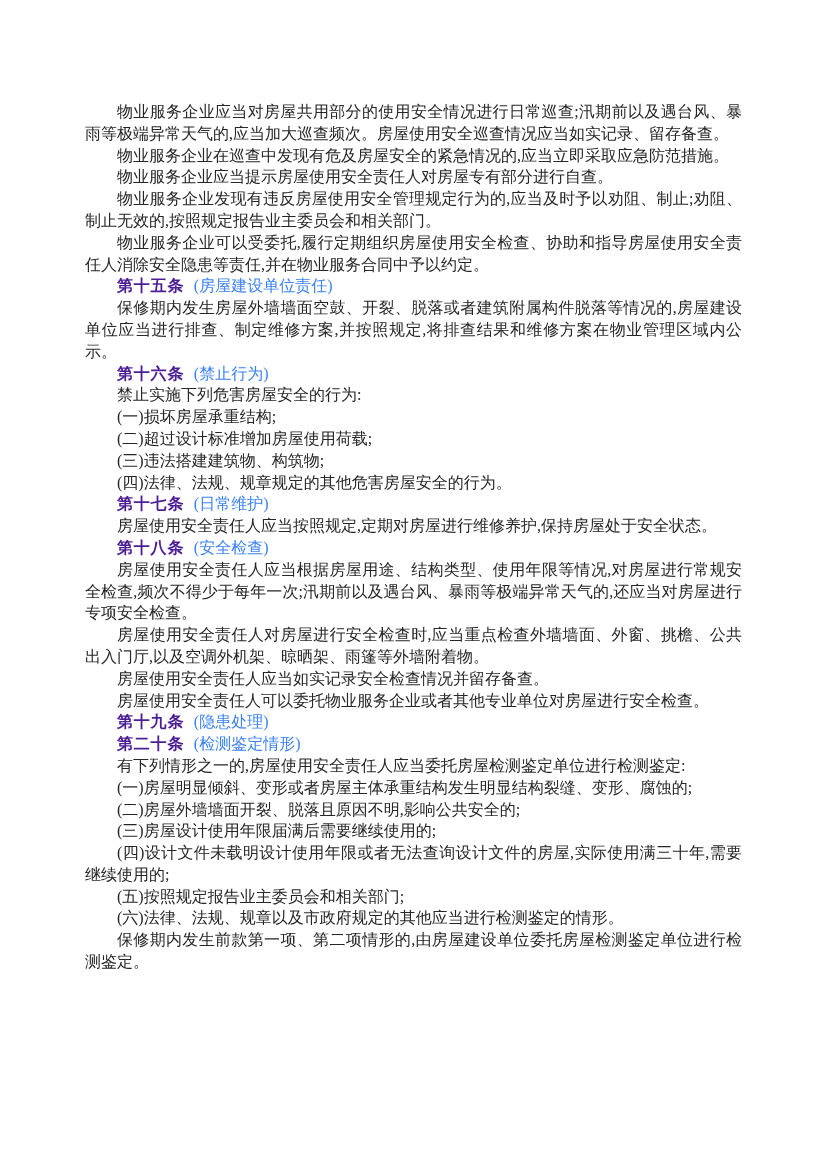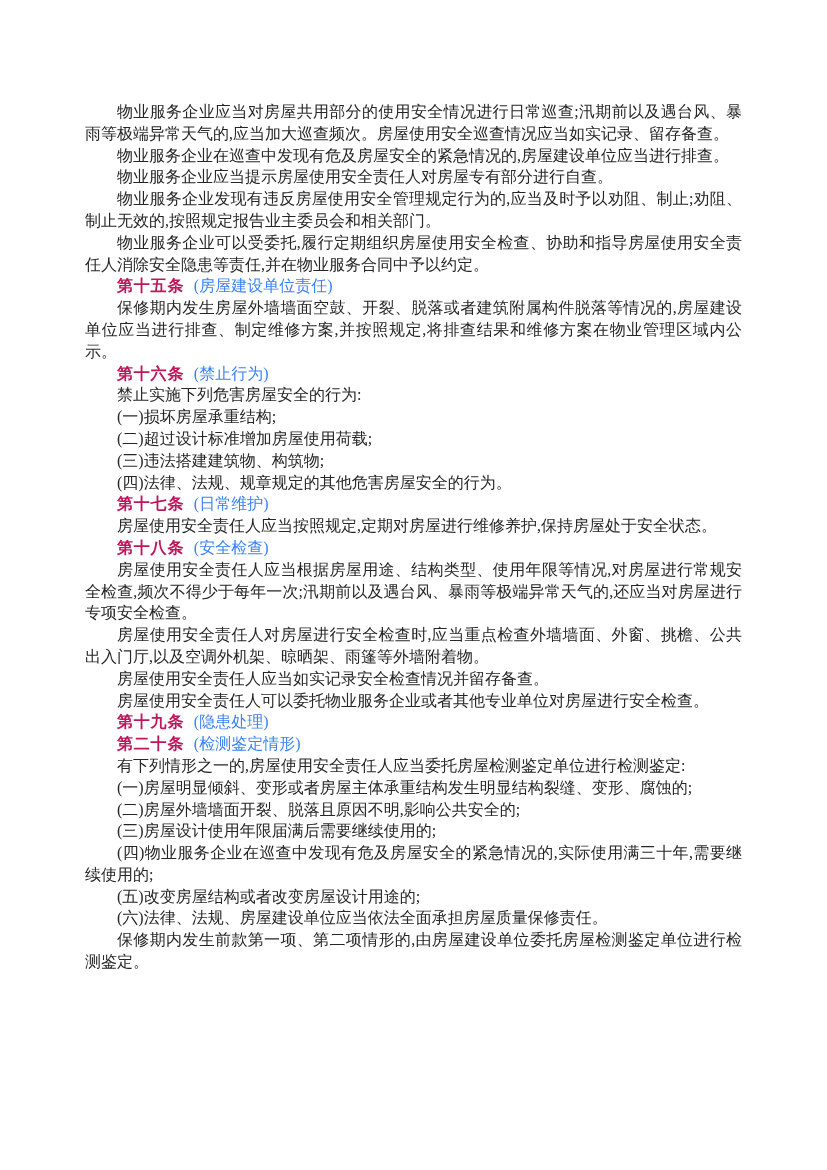--- a/index.html
+++ b/index.html
@@ -22,21 +22,21 @@
     text-align: justify;
     text-justify: inter-ideograph;
   }
   .content p {
     margin: 0;
     padding: 0;
     text-indent: 2em;
   }
   .content p.heading .art-num {
     font-weight: bold;
-    color: #be185d;
+    color: #4c1d95;
     margin-right: 0.6em;
     letter-spacing: 0.05em;
   }
   .content p.heading .art-title {
     color: #3b82f6;
   }
   .footer {
     position: absolute;
     left: 0;
     right: 0;
@@ -57,21 +57,21 @@
     letter-spacing: 0.15em;
     white-space: nowrap;
   }
 </style>
 </head>
 <body>
 
 <div class="page">
   <div class="content" id="content">
       <p class="para">物业服务企业应当对房屋共用部分的使用安全情况进行日常巡查;汛期前以及遇台风、暴雨等极端异常天气的,应当加大巡查频次。房屋使用安全巡查情况应当如实记录、留存备查。</p>
-      <p class="para">物业服务企业在巡查中发现有危及房屋安全的紧急情况的,房屋建设单位应当进行排查。</p>
+      <p class="para">物业服务企业在巡查中发现有危及房屋安全的紧急情况的,应当立即采取应急防范措施。</p>
       <p class="para">物业服务企业应当提示房屋使用安全责任人对房屋专有部分进行自查。</p>
       <p class="para">物业服务企业发现有违反房屋使用安全管理规定行为的,应当及时予以劝阻、制止;劝阻、制止无效的,按照规定报告业主委员会和相关部门。</p>
       <p class="para">物业服务企业可以受委托,履行定期组织房屋使用安全检查、协助和指导房屋使用安全责任人消除安全隐患等责任,并在物业服务合同中予以约定。</p>
       <p class="heading"><span class="art-num">第十五条</span><span class="art-title">(房屋建设单位责任)</span></p>
       <p class="para">保修期内发生房屋外墙墙面空鼓、开裂、脱落或者建筑附属构件脱落等情况的,房屋建设单位应当进行排查、制定维修方案,并按照规定,将排查结果和维修方案在物业管理区域内公示。</p>
       <p class="heading"><span class="art-num">第十六条</span><span class="art-title">(禁止行为)</span></p>
       <p class="para">禁止实施下列危害房屋安全的行为:</p>
       <p class="para">(一)损坏房屋承重结构;</p>
       <p class="para">(二)超过设计标准增加房屋使用荷载;</p>
       <p class="para">(三)违法搭建建筑物、构筑物;</p>
@@ -82,22 +82,22 @@
       <p class="para">房屋使用安全责任人应当根据房屋用途、结构类型、使用年限等情况,对房屋进行常规安全检查,频次不得少于每年一次;汛期前以及遇台风、暴雨等极端异常天气的,还应当对房屋进行专项安全检查。</p>
       <p class="para">房屋使用安全责任人对房屋进行安全检查时,应当重点检查外墙墙面、外窗、挑檐、公共出入门厅,以及空调外机架、晾晒架、雨篷等外墙附着物。</p>
       <p class="para">房屋使用安全责任人应当如实记录安全检查情况并留存备查。</p>
       <p class="para">房屋使用安全责任人可以委托物业服务企业或者其他专业单位对房屋进行安全检查。</p>
       <p class="heading"><span class="art-num">第十九条</span><span class="art-title">(隐患处理)</span></p>
       <p class="heading"><span class="art-num">第二十条</span><span class="art-title">(检测鉴定情形)</span></p>
       <p class="para">有下列情形之一的,房屋使用安全责任人应当委托房屋检测鉴定单位进行检测鉴定:</p>
       <p class="para">(一)房屋明显倾斜、变形或者房屋主体承重结构发生明显结构裂缝、变形、腐蚀的;</p>
       <p class="para">(二)房屋外墙墙面开裂、脱落且原因不明,影响公共安全的;</p>
       <p class="para">(三)房屋设计使用年限届满后需要继续使用的;</p>
-      <p class="para">(四)物业服务企业在巡查中发现有危及房屋安全的紧急情况的,实际使用满三十年,需要继续使用的;</p>
-      <p class="para">(五)改变房屋结构或者改变房屋设计用途的;</p>
-      <p class="para">(六)法律、法规、房屋建设单位应当依法全面承担房屋质量保修责任。</p>
+      <p class="para">(四)设计文件未载明设计使用年限或者无法查询设计文件的房屋,实际使用满三十年,需要继续使用的;</p>
+      <p class="para">(五)按照规定报告业主委员会和相关部门;</p>
+      <p class="para">(六)法律、法规、规章以及市政府规定的其他应当进行检测鉴定的情形。</p>
       <p class="para">保修期内发生前款第一项、第二项情形的,由房屋建设单位委托房屋检测鉴定单位进行检测鉴定。</p>
     </div>
   <div class="footer">
     <div class="issue">(2021 年第 3 期)</div>
     <div class="pagenum">— 5 —</div>
   </div>
 </div>
 
 </body></html>

